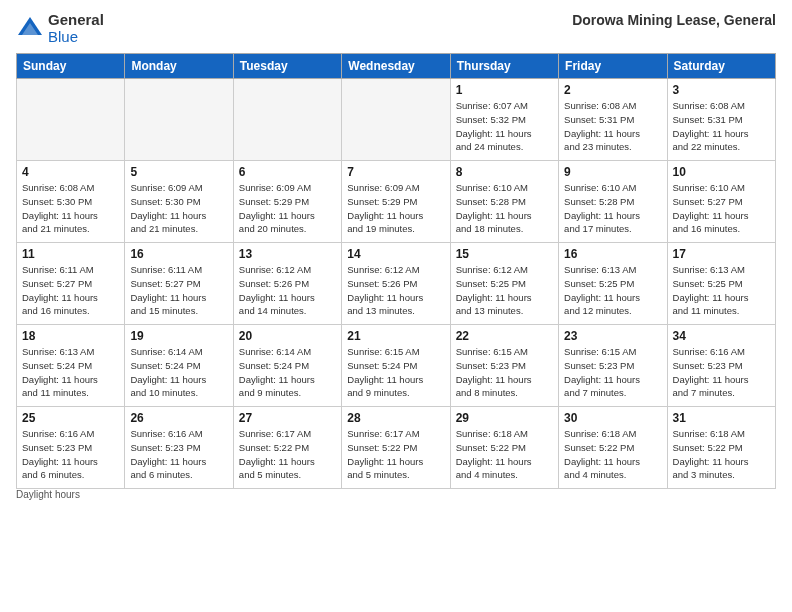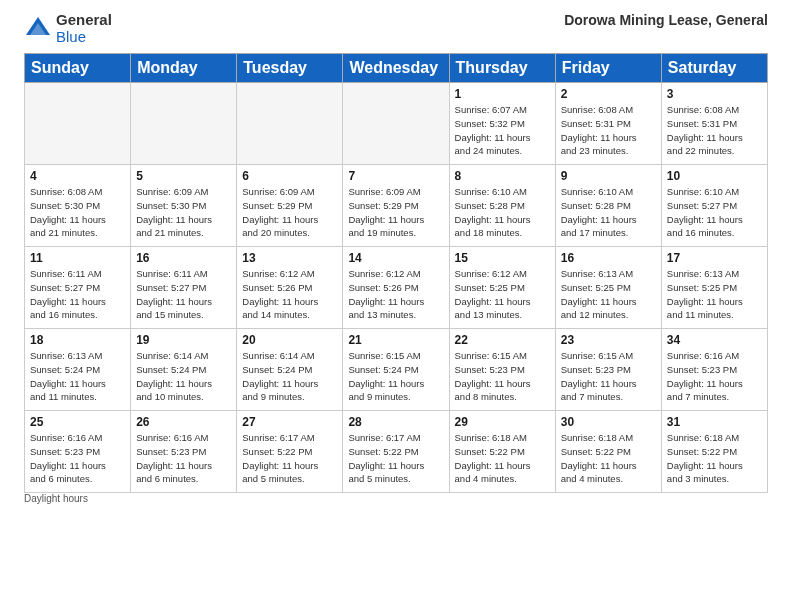--- a/index.html
+++ b/index.html
@@ -6,21 +6,21 @@
     body {
       width: 792px;
       height: 612px;
       font-family: Arial, sans-serif;
       background: #fff;
       overflow: hidden;
     }
     .page {
       width: 792px;
       height: 612px;
-      padding: 12px 24px;
+      padding: 12px 16px;
     }
     .header {
       display: flex;
       justify-content: space-between;
       align-items: flex-start;
       margin-bottom: 8px;
     }
     .logo {
       display: flex;
       align-items: center;
@@ -61,21 +61,21 @@
     .calendar {
       width: 100%;
       border-collapse: collapse;
       table-layout: fixed;
     }
     .calendar th {
       background-color: #1565c0;
       color: #fff;
       text-align: left;
       padding: 5px 6px;
-      font-size: 16px;
+      font-size: 12px;
       font-weight: bold;
       border: 1px solid #aaa;
     }
     .calendar td {
       vertical-align: top;
       padding: 4px 5px;
       border: 1px solid #ccc;
       font-size: 9.5px;
       color: #222;
       height: 82px;

